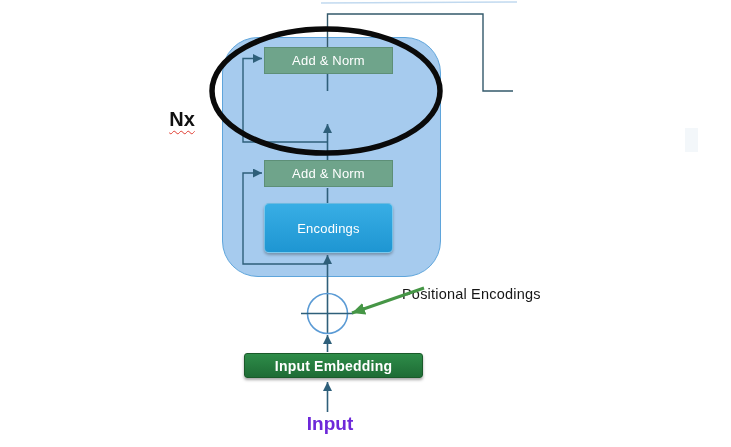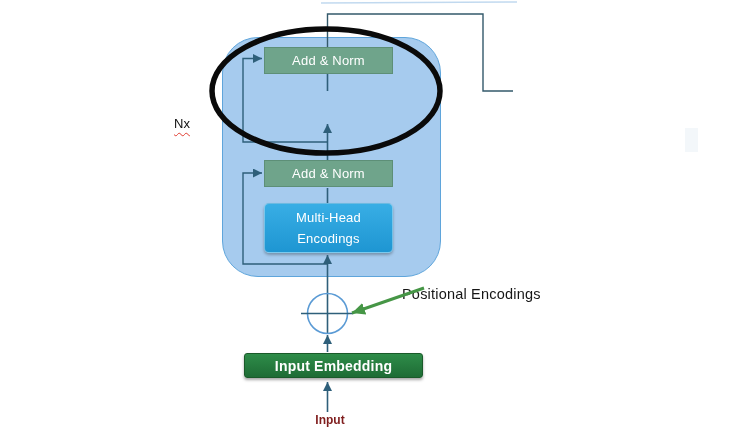--- a/index.html
+++ b/index.html
@@ -30,31 +30,31 @@
   .mha{flex-direction:column;line-height:21px;}
   .embed{
     position:absolute;left:244px;top:353px;width:179px;height:25px;
     background:linear-gradient(180deg,var(--embedding-fill-top),var(--embedding-fill-bottom));
     border:1px solid var(--embedding-border);border-radius:3px;
     box-shadow:0 2px 3px rgba(0,0,0,.35);
     display:flex;align-items:center;justify-content:center;
     color:#fff;font-size:14px;font-weight:bold;letter-spacing:.2px;box-sizing:border-box;
   }
   .nx{
-    position:absolute;left:160px;top:116px;width:44px;text-align:center;
-    color:#111;font-size:13px;font-weight:normal;
+    position:absolute;left:160px;top:108px;width:44px;text-align:center;
+    color:#111;font-size:20px;font-weight:bold;
     text-decoration:underline wavy var(--squiggle);
     text-decoration-thickness:1px;text-underline-offset:4px;
   }
   .pos-enc{
     position:absolute;left:402px;top:286px;color:#161616;font-size:14.5px;letter-spacing:.2px;
   }
   .input-label{
     position:absolute;left:298px;top:413px;width:64px;text-align:center;
-    color:#7f1d1d;font-size:12px;font-weight:bold;
+    color:#6d28d9;font-size:19px;font-weight:bold;
   }
   .artifact{
     position:absolute;left:685px;top:128px;width:13px;height:24px;background:#F3F7FA;
   }
   
   .flow{stroke:var(--flow-line);stroke-width:1.6;fill:none;}
   .bypass{stroke:var(--flow-line);stroke-width:1.4;fill:none;}
   .connector{stroke:var(--connector-line);stroke-width:1.4;fill:none;}
   .faint-line{stroke:rgba(91,155,213,.38);stroke-width:1.5;fill:none;}
   .plus-circle{stroke:var(--circle-stroke);stroke-width:1.6;fill:none;}
@@ -72,21 +72,20 @@
 
   <div class="artifact"></div>
 
   <div class="box addnorm" style="top:47px;">
     <span>Add &amp; Norm</span>
   </div>
   <div class="box addnorm" style="top:160px;">
     <span>Add &amp; Norm</span>
   </div>
   <div class="box bluebox mha" style="top:203px;height:50px;">
-    <span>Multi-Head</span>
     <span>Encodings</span>
   </div>
   <div class="embed">
     <span>Input Embedding</span>
   </div>
 
   <div class="nx">Nx</div>
   <div class="pos-enc">Positional Encodings</div>
   <div class="input-label">Input</div>
 

